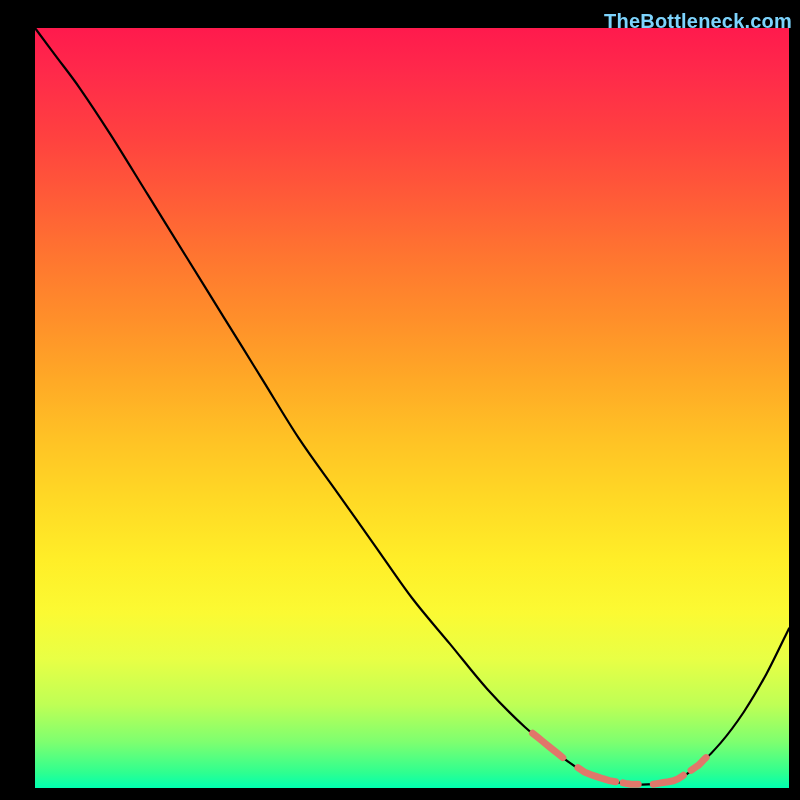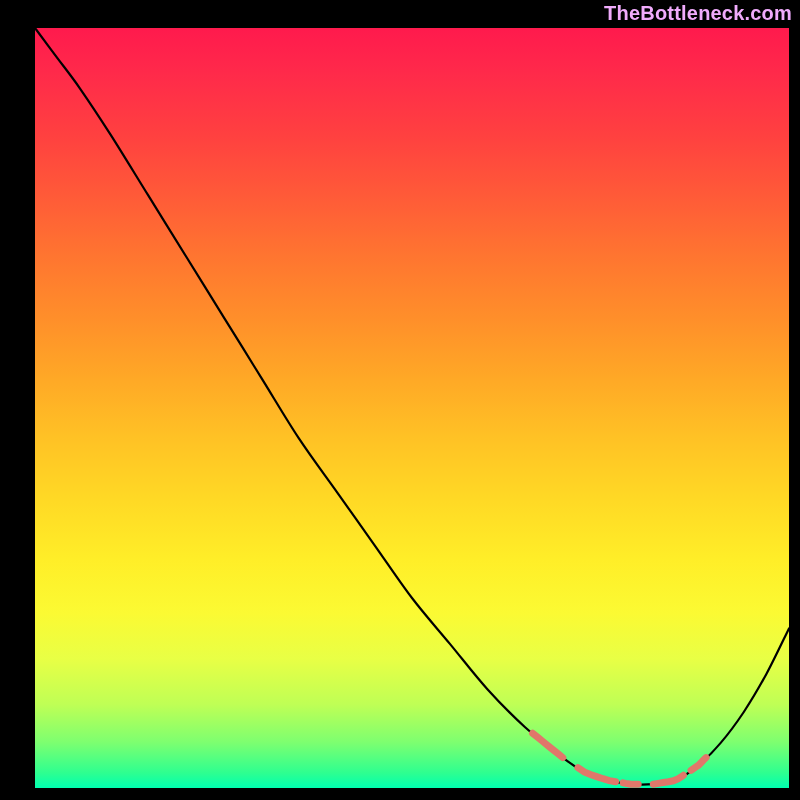--- a/index.html
+++ b/index.html
@@ -12,23 +12,23 @@
     font-family: Arial, Helvetica, sans-serif;
   }
   .frame {
     position: relative;
     width: 800px;
     height: 800px;
     background: #000;
   }
   .watermark {
     position: absolute;
-    top: 2px;
+    top: 10px;
     right: 8px;
-    color: #f0abfc;
+    color: #7dd3fc;
     font-size: 20px;
     font-weight: 600;
     letter-spacing: 0.2px;
     z-index: 10;
   }
   .plot-area {
     position: absolute;
     left: 35px;
     top: 28px;
     width: 754px;

